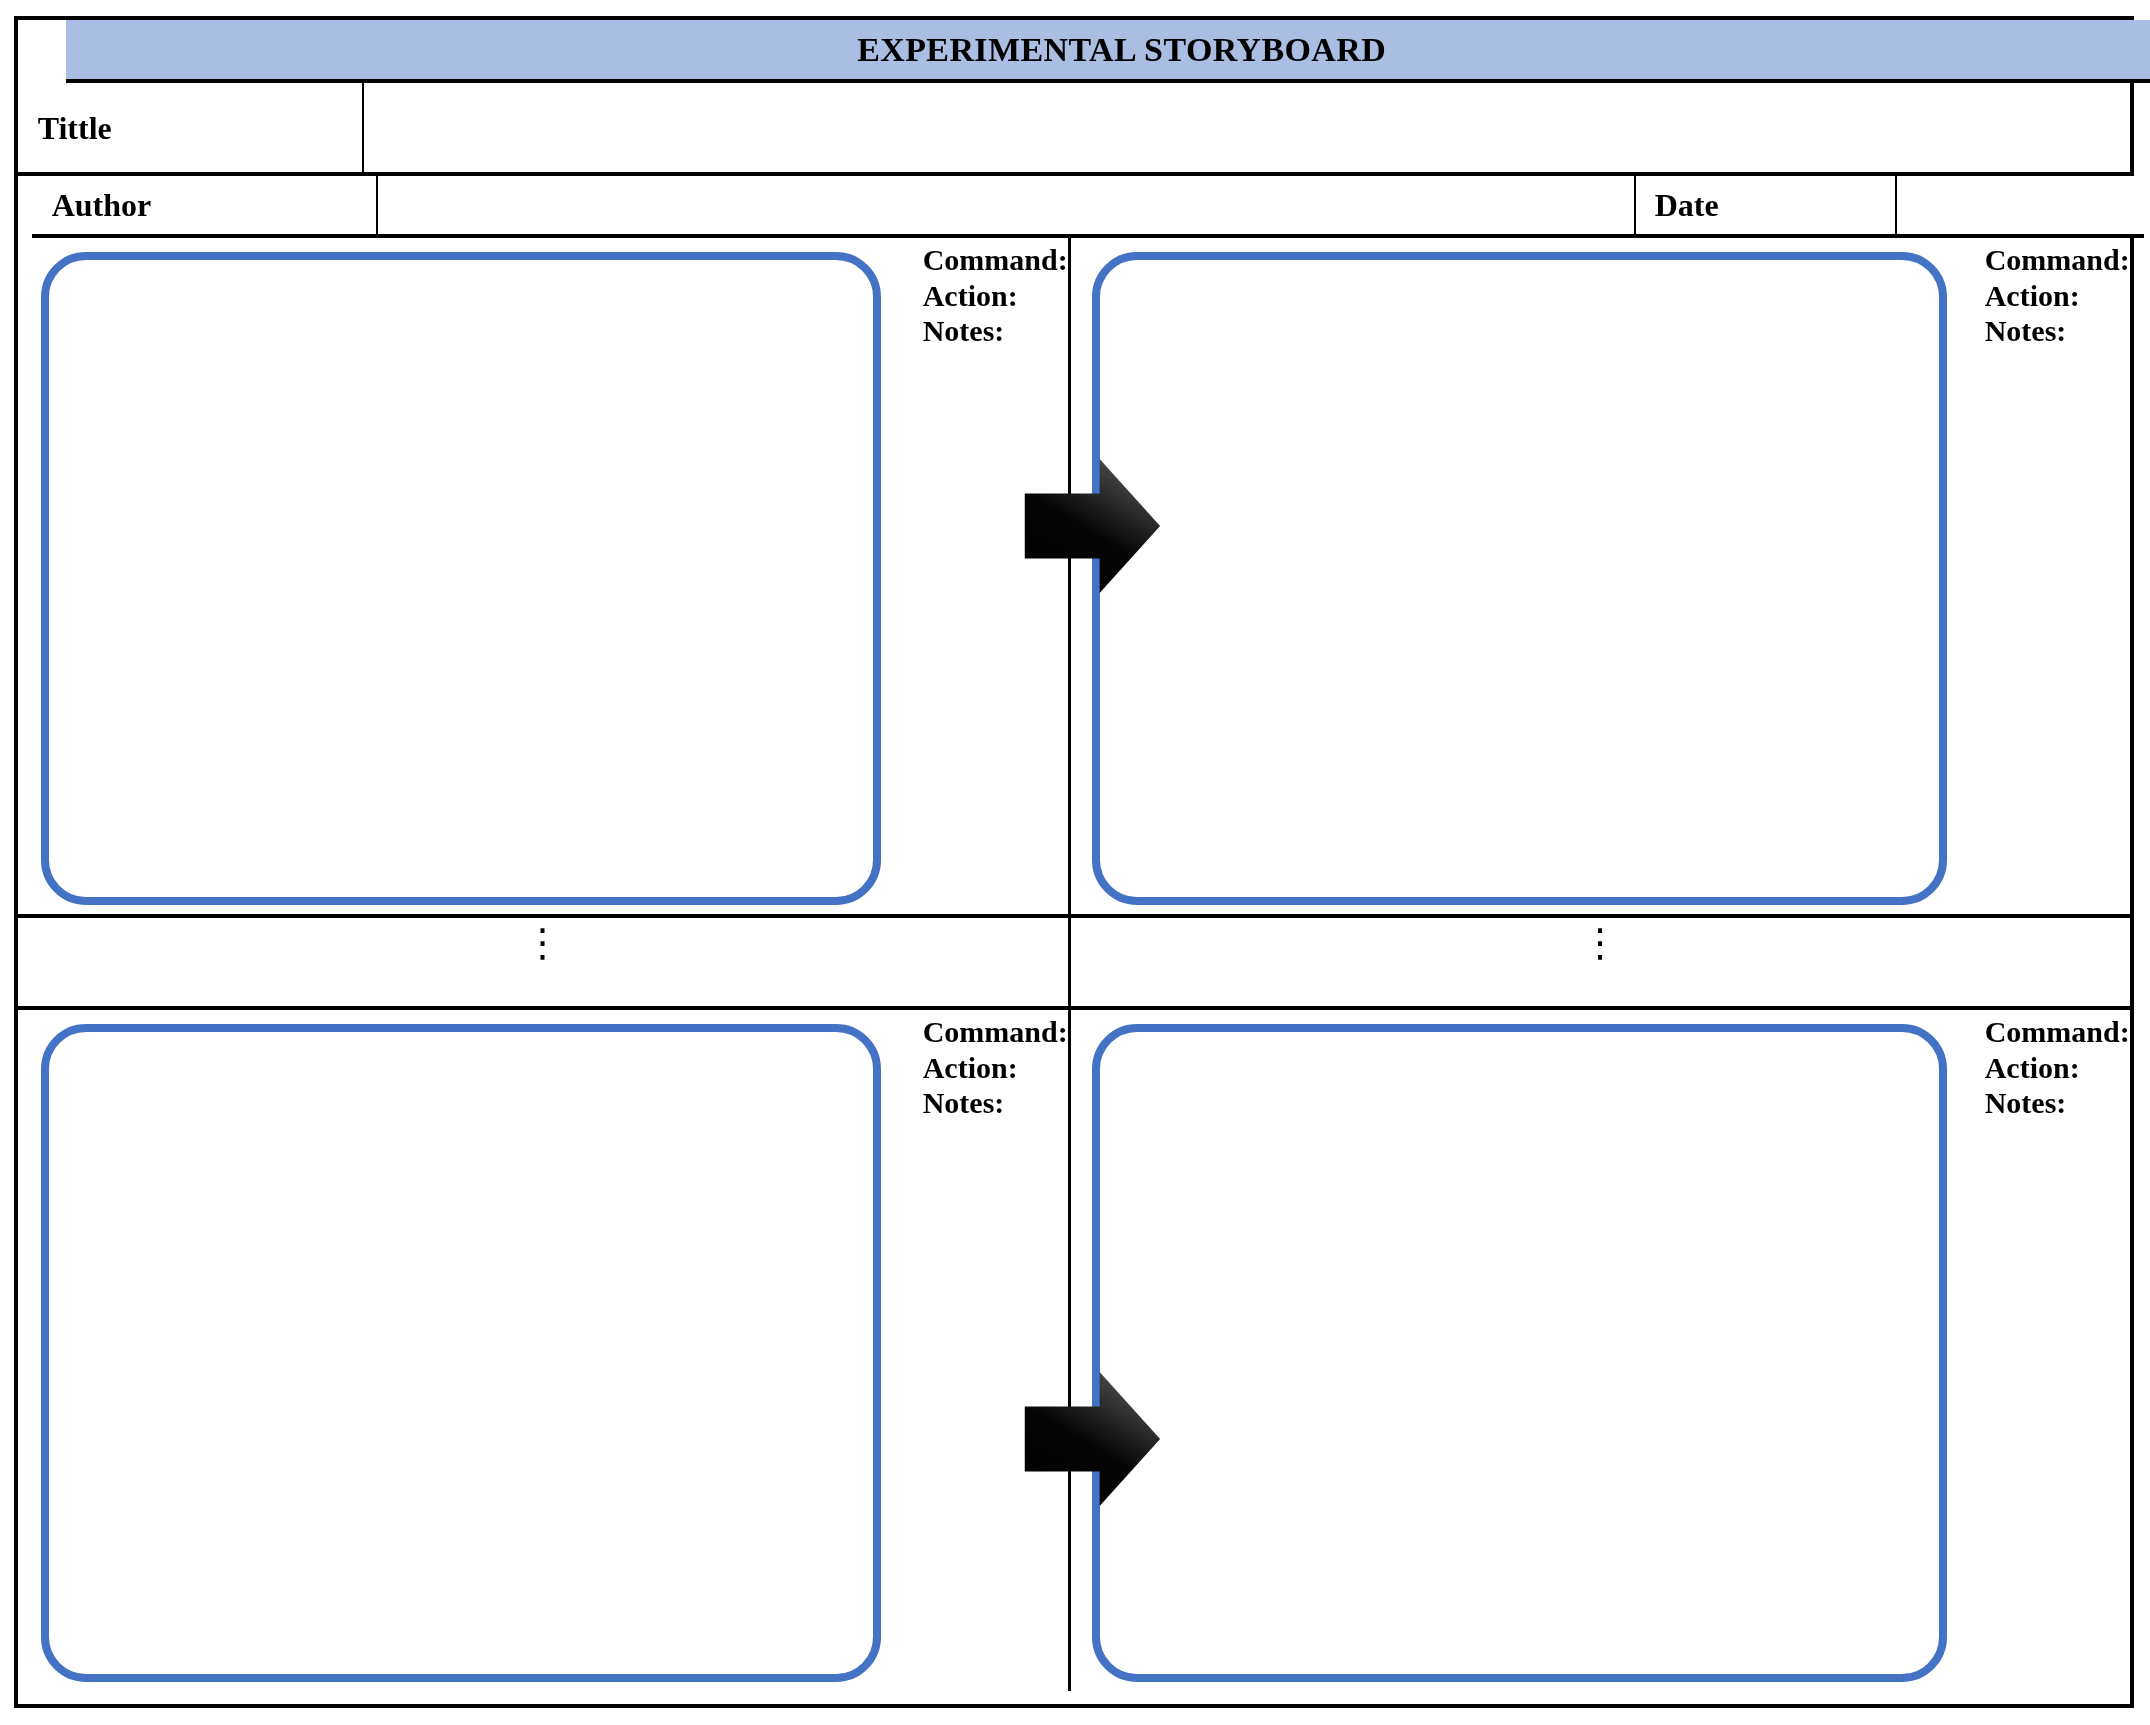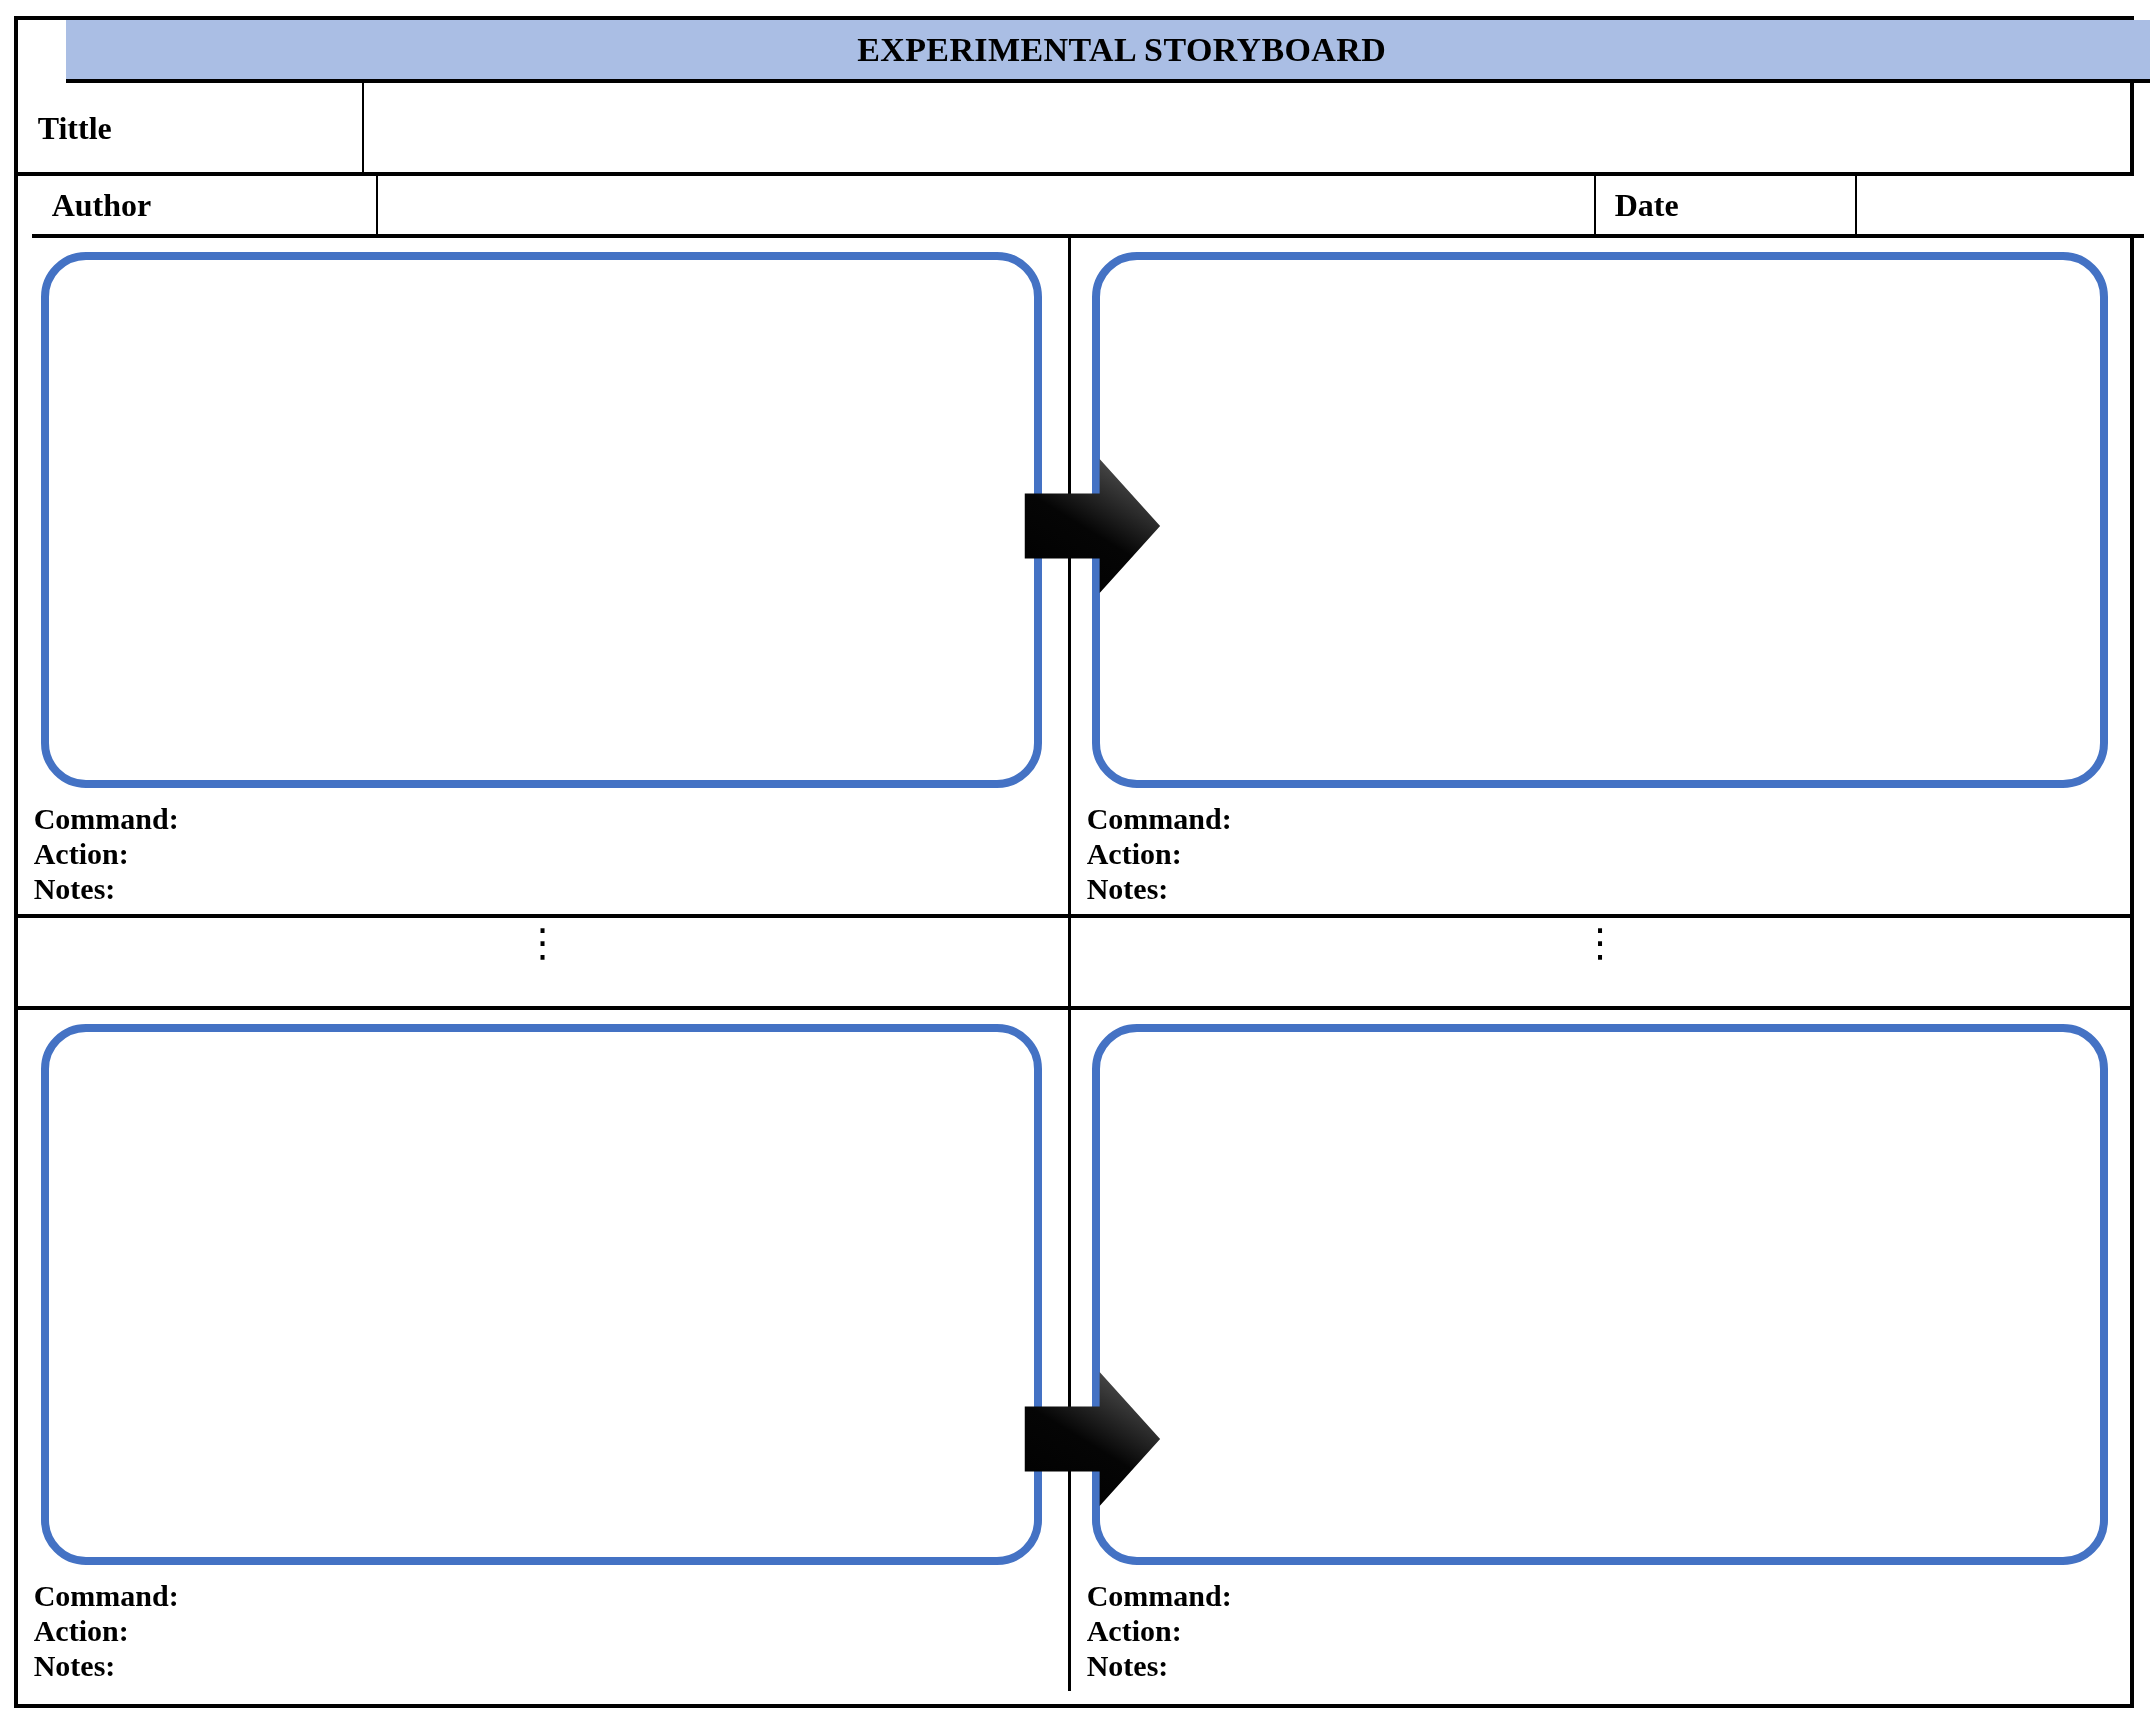--- a/index.html
+++ b/index.html
@@ -51,21 +51,20 @@
     letter-spacing: 0.4px;
     line-height: 1;
     white-space: nowrap;
   }
 
   
   .meta-row {
     display: flex;
     align-items: stretch;
     border-bottom: 4.3px solid #000000;
-    gap: 40px;
   }
   .meta-row.tittle-row { height: 93px; }
   .meta-row.author-row { height: 62px; margin-left: 14px; }
 
   .cell {
     box-sizing: border-box;
     display: flex;
     align-items: center;
     background: #ffffff;
   }
@@ -108,21 +107,21 @@
     align-items: stretch;
     position: relative;
   }
   .panels-row.first  { height: 680px; border-bottom: 4.3px solid #000000; }
   .panels-row.second { height: 681px; }
 
   .panel {
     box-sizing: border-box;
     position: relative;
     display: flex;
-    flex-direction: column;
+    flex-direction: row;
     background: #ffffff;
   }
   .panel.left  { width: 1053px; flex: 0 0 1053px; border-right: 3.6px solid #000000; }
   .panel.right { flex: 1 1 auto; }
 
   .frame-area {
     position: relative;
     flex: 1 1 auto;
   }
 

